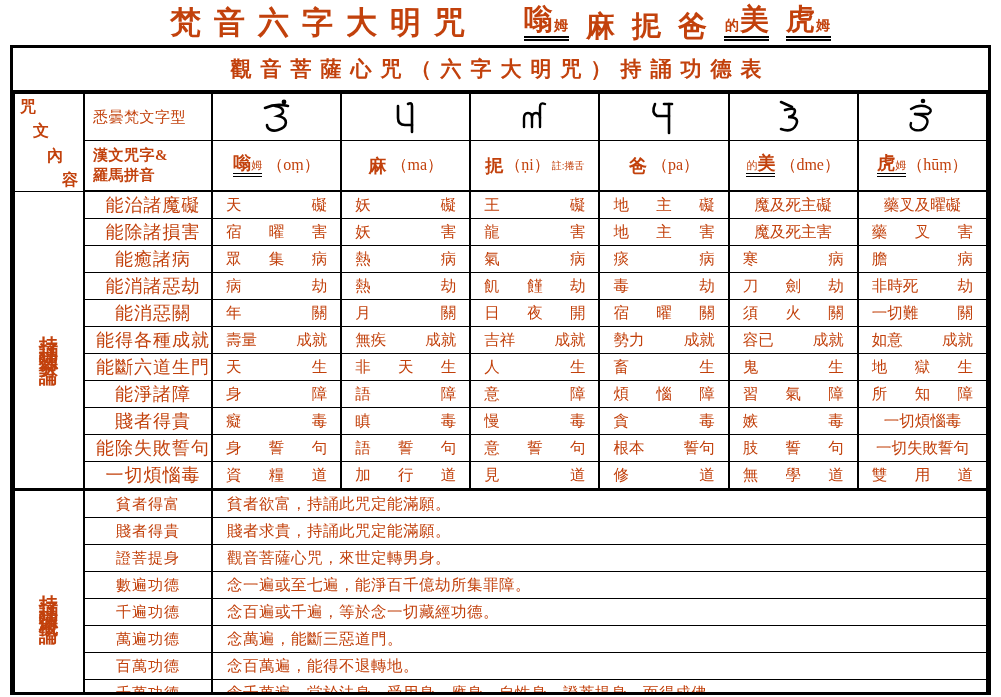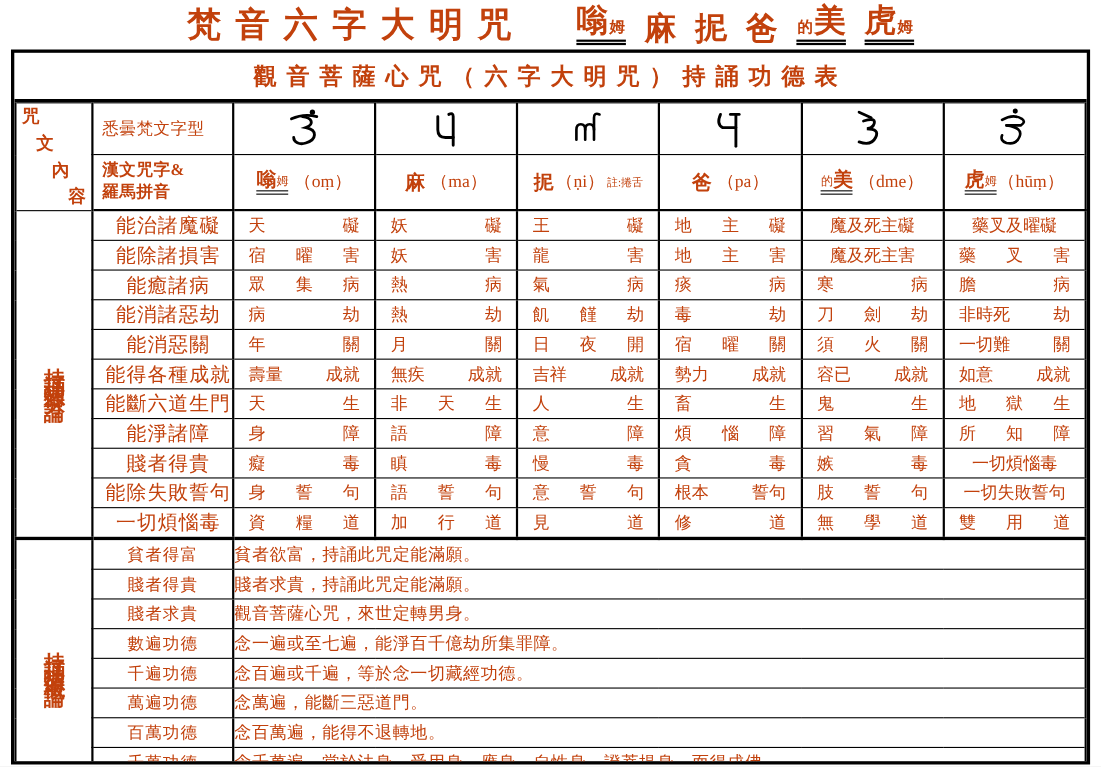--- a/index.html
+++ b/index.html
@@ -78,21 +78,21 @@
   }
   .cell-spread .inner span:only-child{ margin:0 auto;font-family:Liberation Serif, serif; }
 
   .side-cell{ text-align:center; }
   .side-label{
     display:inline-block; writing-mode:vertical-rl; text-orientation:upright;
     font-size:19px; font-weight:bold; letter-spacing:6px; line-height:1; white-space:nowrap;
   }
 
   .b-label{ font-size:15px; text-align:center; letter-spacing:1px; white-space:nowrap; }
-  .desc-cell{ font-size:15.5px; text-align:left; padding-left:0; letter-spacing:0.5px; white-space:nowrap; }
+  .desc-cell{ font-size:15.5px; text-align:left; padding-left:14px; letter-spacing:0.5px; white-space:nowrap; }
 </style>
 </head>
 <body>
 
 <div class="page">
 
   <div class="top-title">
     <span class="main-title">梵音六字大明咒</span>
     <span class="mantra">
       <span class="syllable">
@@ -706,21 +706,21 @@
           <span class="side-label">持誦功德概論</span>
         </td>
         <td class="b-label">貧者得富</td>
         <td class="desc-cell" colspan="6">貧者欲富，持誦此咒定能滿願。</td>
       </tr>
       <tr class="bottom">
         <td class="b-label">賤者得貴</td>
         <td class="desc-cell" colspan="6">賤者求貴，持誦此咒定能滿願。</td>
       </tr>
       <tr class="bottom">
-        <td class="b-label">賤者求貴</td>
+        <td class="b-label">證菩提身</td>
         <td class="desc-cell" colspan="6">觀音菩薩心咒，來世定轉男身。</td>
       </tr>
       <tr class="bottom">
         <td class="b-label">數遍功德</td>
         <td class="desc-cell" colspan="6">念一遍或至七遍，能淨百千億劫所集罪障。</td>
       </tr>
       <tr class="bottom">
         <td class="b-label">千遍功德</td>
         <td class="desc-cell" colspan="6">念百遍或千遍，等於念一切藏經功德。</td>
       </tr>

